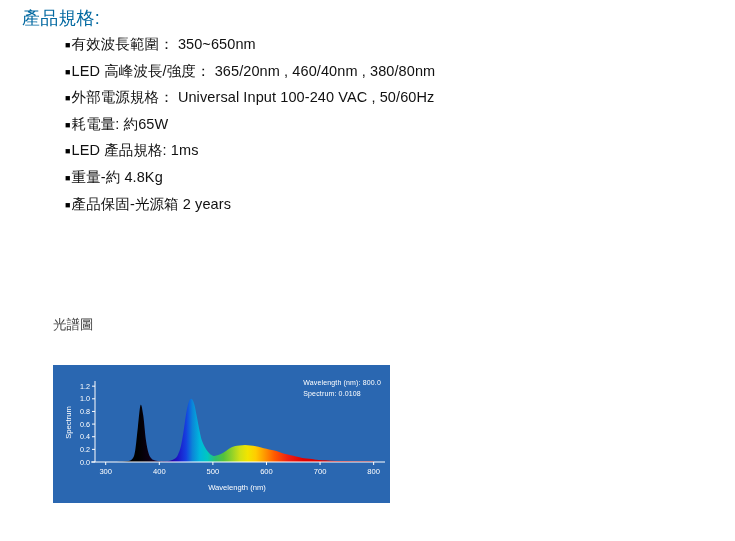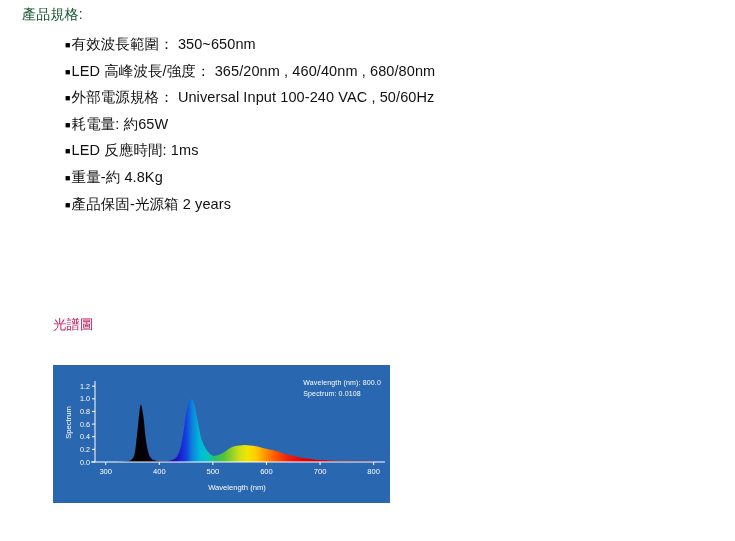--- a/index.html
+++ b/index.html
@@ -14,22 +14,22 @@
     font-family: "Liberation Sans", "DejaVu Sans", sans-serif;
     overflow: hidden;
     color: #000000;
   }
 
   
   .spec-title {
     position: absolute;
     left: 22px;
     top: 6px;
-    font-size: 14px;
-    color: #14532d;
+    font-size: 18px;
+    color: #0369a1;
     letter-spacing: 0.2px;
     white-space: nowrap;
   }
   .spec-list {
     position: absolute;
     left: 65px;
     top: 32px;
     width: 660px;
   }
   .spec-item {
@@ -45,21 +45,21 @@
     margin-right: 1px;
     color: #000;
   }
 
   
   .chart-heading {
     position: absolute;
     left: 53px;
     top: 316px;
     font-size: 13.5px;
-    color: #be185d;
+    color: #404040;
     white-space: nowrap;
   }
 
   
   .chart-panel {
     position: absolute;
     left: 53px;
     top: 365px;
     width: 337px;
     height: 138px;
@@ -85,24 +85,24 @@
     letter-spacing: 0.15px;
   }
 </style>
 </head>
 <body>
 
 <div class="spec-title">產品規格:</div>
 
 <div class="spec-list">
   <div class="spec-item"><span class="bullet">■</span><span>有效波長範圍： 350~650nm</span></div>
-  <div class="spec-item"><span class="bullet">■</span><span>LED 高峰波長/強度： 365/20nm , 460/40nm , 680/80nm</span></div>
+  <div class="spec-item"><span class="bullet">■</span><span>LED 高峰波長/強度： 365/20nm , 460/40nm , 380/80nm</span></div>
   <div class="spec-item"><span class="bullet">■</span><span>外部電源規格： Universal Input 100-240 VAC , 50/60Hz</span></div>
   <div class="spec-item"><span class="bullet">■</span><span>耗電量: 約65W</span></div>
-  <div class="spec-item"><span class="bullet">■</span><span>LED 反應時間: 1ms</span></div>
+  <div class="spec-item"><span class="bullet">■</span><span>LED 產品規格: 1ms</span></div>
   <div class="spec-item"><span class="bullet">■</span><span>重量-約 4.8Kg</span></div>
   <div class="spec-item"><span class="bullet">■</span><span>產品保固-光源箱 2 years</span></div>
 </div>
 
 <div class="chart-heading">光譜圖</div>
 
 <div class="chart-panel">
   <div class="chart-inner">
     <svg class="chart-svg" id="spectrum-svg" width="337" height="138" viewBox="0 0 337 138">
         <defs>

